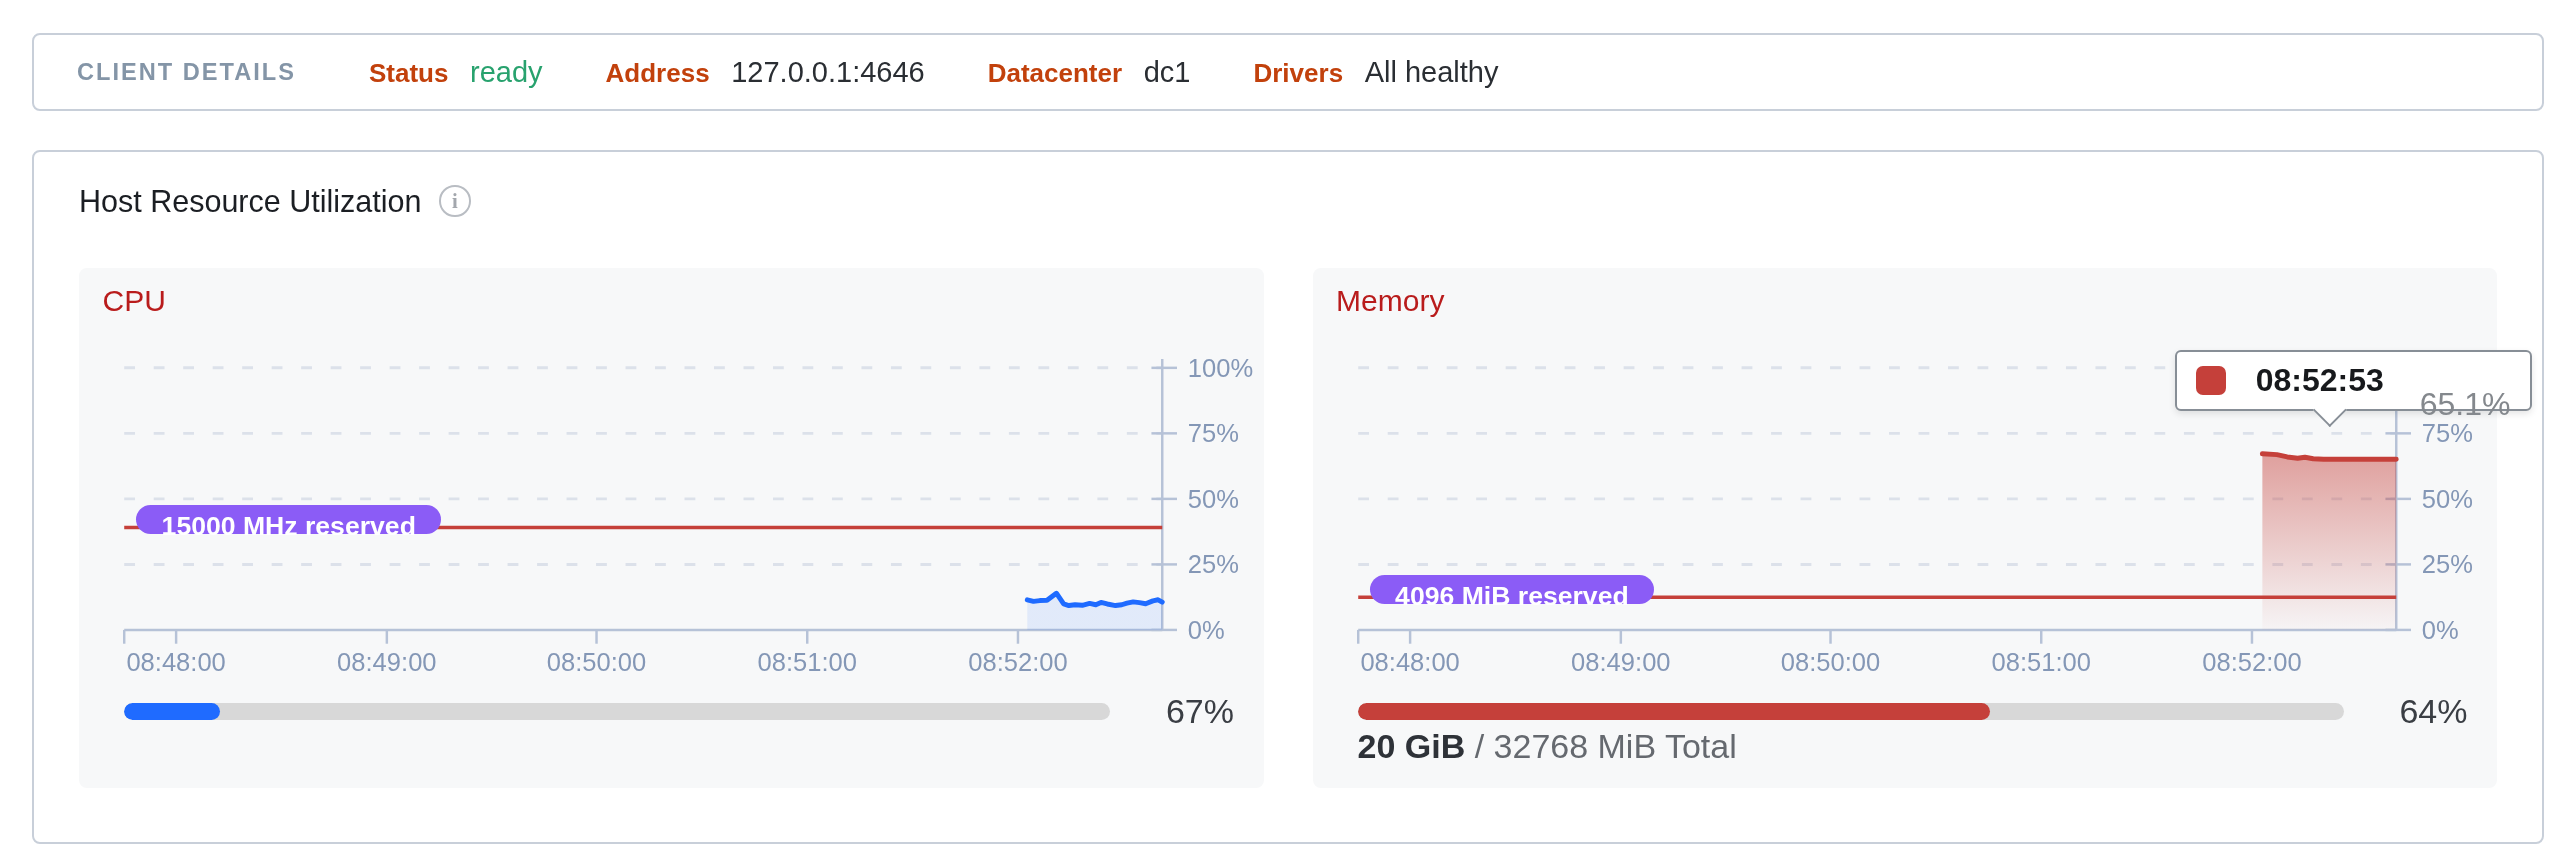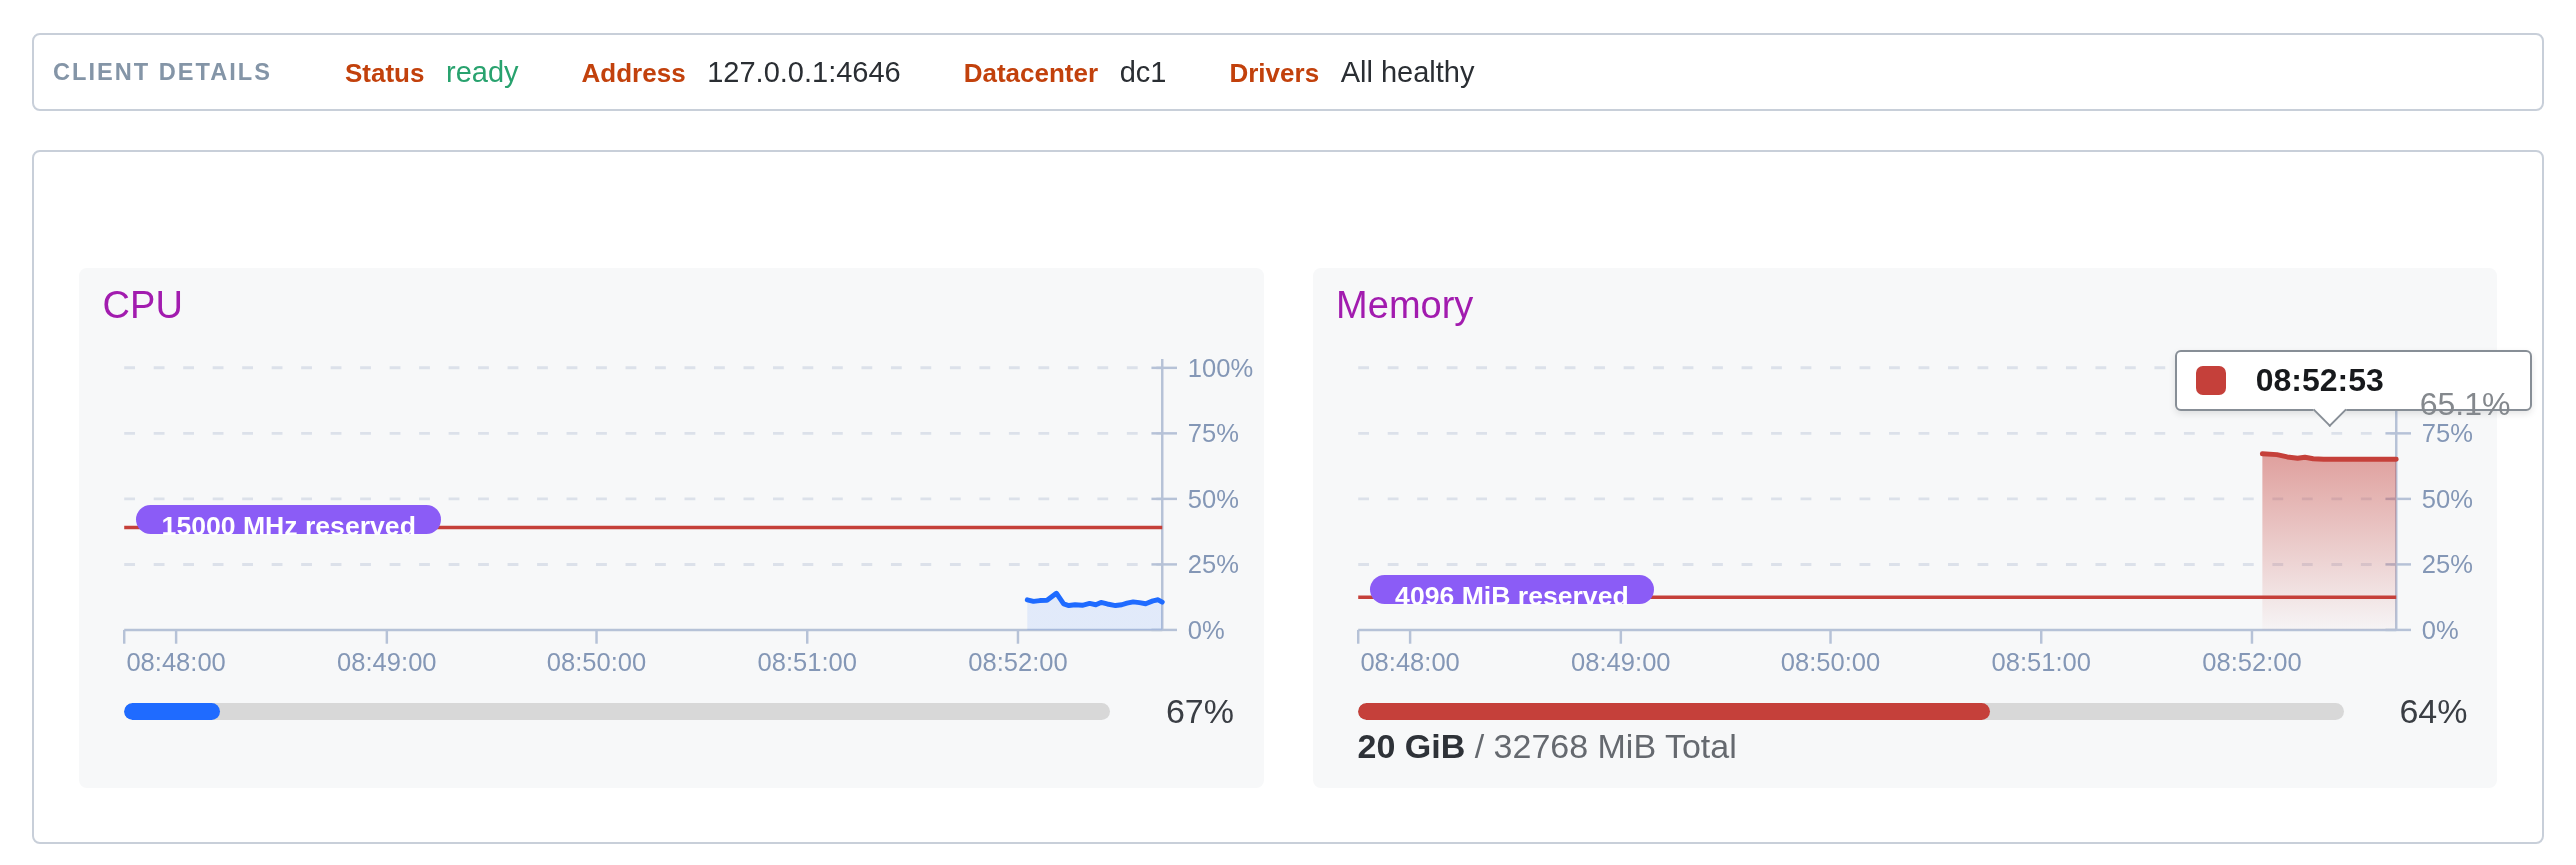--- a/index.html
+++ b/index.html
@@ -2,42 +2,42 @@
 <html><head>
 <meta charset="utf-8">
 <style>
   html,body{margin:0;padding:0;background:#ffffff;}
   body{width:2576px;height:866px;position:relative;overflow:hidden;
        font-family:"Liberation Sans","DejaVu Sans",sans-serif;}
 
   
   .topbar{position:absolute;left:32px;top:33px;width:2512px;height:78px;
           box-sizing:border-box;border:2px solid #c8cfd9;border-radius:7.9px;
-          background:#ffffff;display:flex;align-items:center;padding-left:19px;}
+          background:#ffffff;display:flex;align-items:center;padding-left:43px;}
   .topbar-title{font-size:23.6px;font-weight:bold;letter-spacing:2px;
                 color:#8495a7;margin-right:73px;white-space:nowrap;}
   .field{display:flex;align-items:baseline;margin-right:63px;white-space:nowrap;}
   .field .lbl{font-size:26px;font-weight:bold;color:#c2410c;margin-right:21.6px;}
   .field .val{font-size:29px;color:#2a2e33;}
 
   
   .panel{position:absolute;left:32px;top:150px;width:2512px;height:694px;
          box-sizing:border-box;border:2px solid #c8cfd9;border-radius:7.9px;
          background:#ffffff;}
   .panel-title-row{position:absolute;left:45px;top:31.5px;display:flex;align-items:center;}
   .panel-title{font-size:30.5px;color:#1b1e23;}
   .info-icon{width:31.5px;height:31.5px;border-radius:50%;border:2px solid #b9bdc3;
              color:#a3a7ad;display:inline-flex;align-items:center;justify-content:center;
              font-size:20.7px;font-weight:bold;margin-left:17.7px;box-sizing:border-box;
              font-family:"Liberation Serif","DejaVu Serif",serif;}
 
   .cards{position:absolute;left:45px;right:45px;top:116px;height:520px;
          display:flex;gap:49px;}
   .card{position:relative;flex:1;background:#f7f8f9;border-radius:7.9px;}
-  .card-title{position:absolute;left:23.6px;top:15.7px;font-size:38px;color:#a21caf;}
+  .card-title{position:absolute;left:23.6px;top:15.7px;font-size:30px;color:#b91c1c;}
 
   svg.chart{position:absolute;left:0;top:89px;width:100%;height:335px;display:block;}
 
   .pill{position:absolute;background:#8b5cf6;color:#ffffff;font-weight:bold;
         font-size:26.6px;height:29px;line-height:43px;border-radius:21.6px;
         padding:0 25.6px;white-space:nowrap;z-index:3;}
 
   .tooltip{position:absolute;left:862px;top:82px;height:57px;background:#ffffff;
            border:2px solid #878e96;border-radius:5.9px;display:flex;align-items:center;
            gap:30px;padding:0 19.7px;z-index:5;box-shadow:0 3px 7.9px rgba(0,0,0,0.10);}
@@ -75,20 +75,24 @@
     <span class="lbl">Datacenter</span>
     <span class="val">dc1</span>
   </span>
   <span class="field">
     <span class="lbl">Drivers</span>
     <span class="val">All healthy</span>
   </span>
 </div>
 
 <div class="panel">
+  <div class="panel-title-row">
+    <span class="panel-title">Host Resource Utilization</span>
+    <span class="info-icon">i</span>
+  </div>
 
   <div class="cards">
 
     <div class="card">
       <div class="card-title">CPU</div>
       <svg class="chart" preserveAspectRatio="none" viewBox="0 0 1205 340">
           <defs>
             <linearGradient id="grad0" x1="0" y1="0" x2="0" y2="1">
               <stop offset="0%" stop-color="#1f6bff" stop-opacity="0.1"></stop>
               <stop offset="100%" stop-color="#1f6bff" stop-opacity="0.1"></stop>

